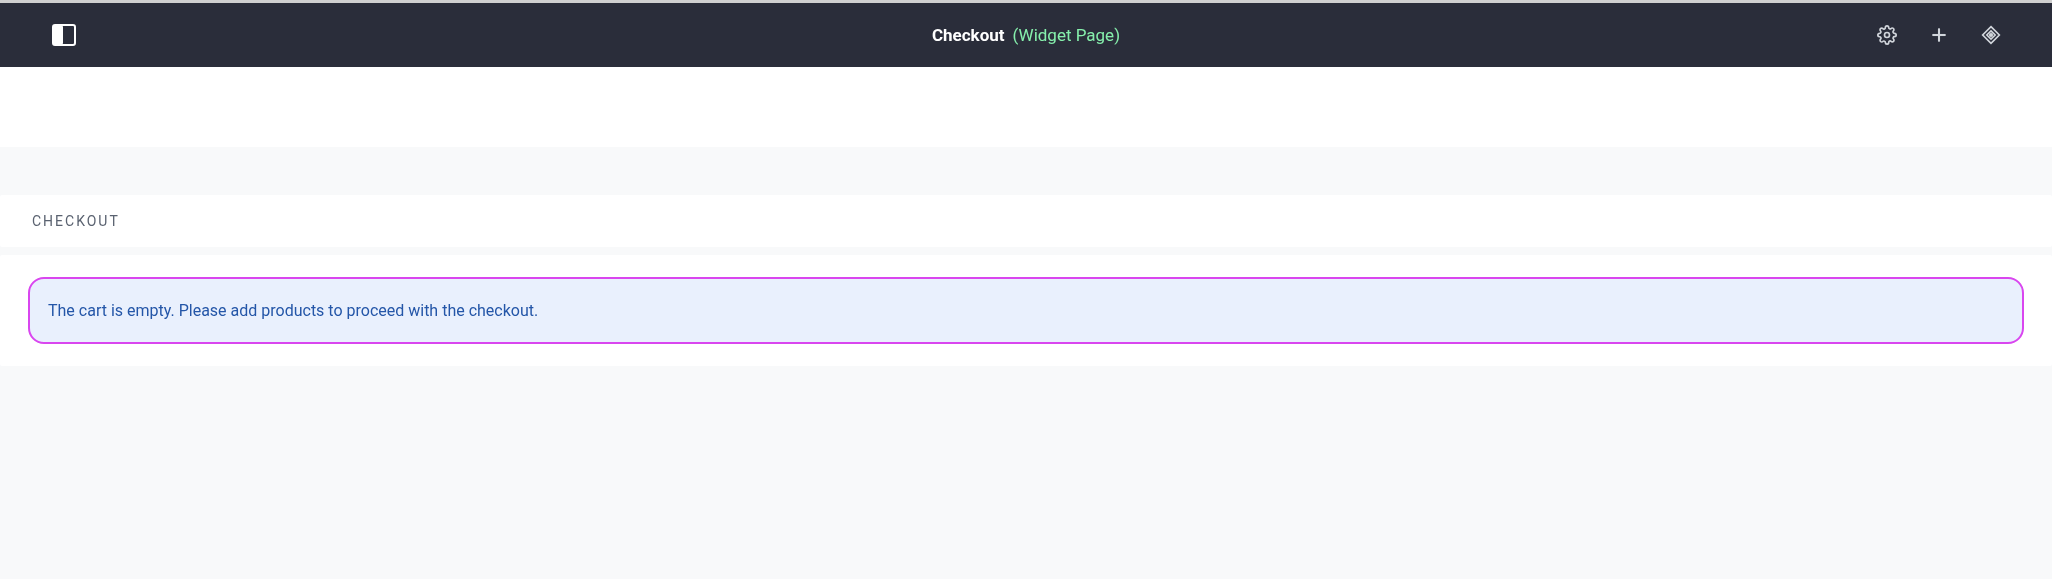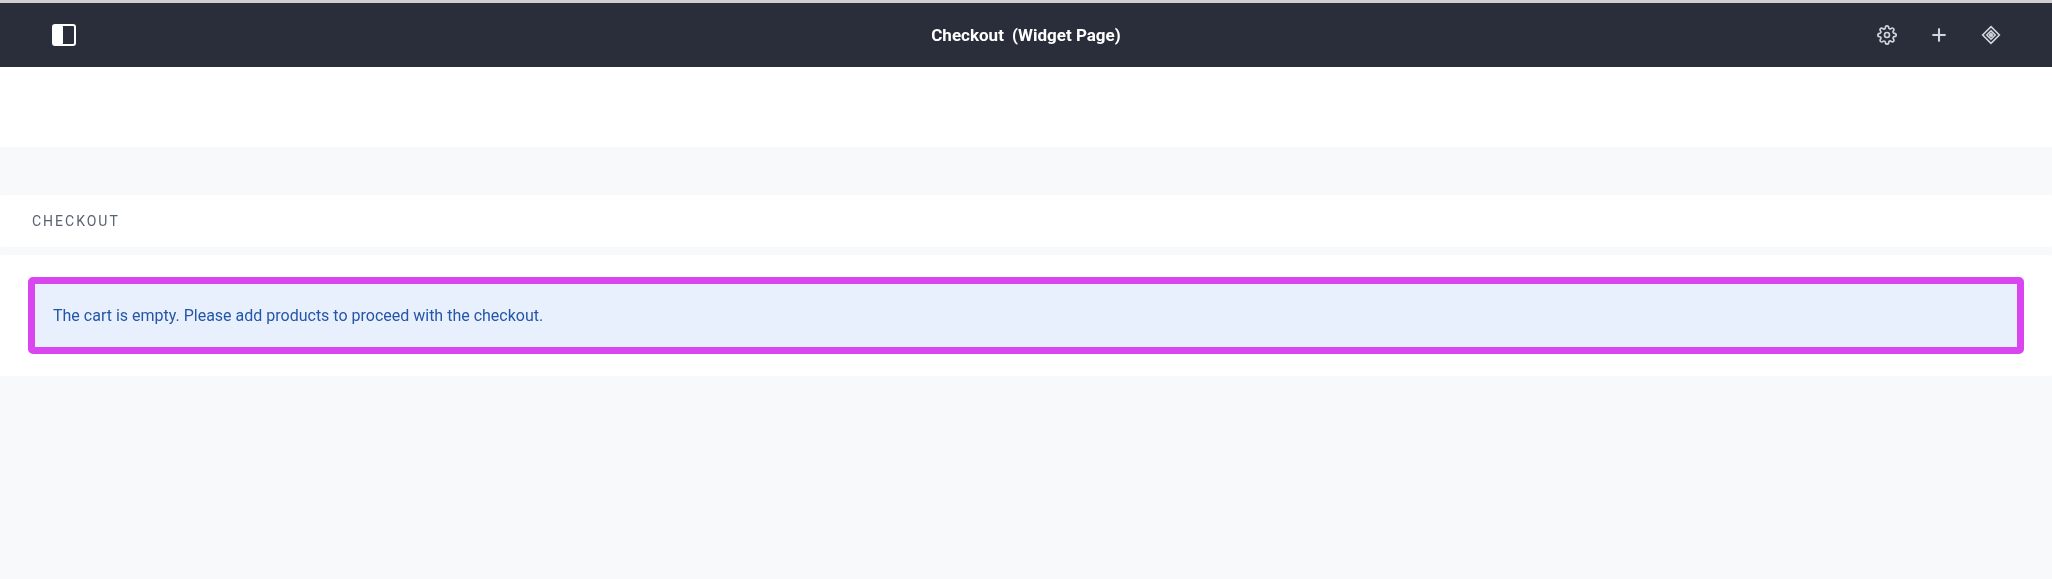--- a/index.html
+++ b/index.html
@@ -50,22 +50,22 @@
       align-items: center;
       gap: 8px;
       color: #ffffff;
       font-size: 17px;
     }
     .page-title-bold {
       font-weight: 700;
       color: #ffffff;
     }
     .page-title-subtitle {
-      color: #ffffff;
-      font-weight: 700;
+      color: #86efac;
+      font-weight: 400;
     }
     .topbar-right {
       display: flex;
       align-items: center;
       gap: 30px;
     }
     .topbar-icon {
       width: 22px;
       height: 22px;
       cursor: pointer;
@@ -100,22 +100,22 @@
       font-weight: 400;
     }
     .checkout-body-card {
       background: #ffffff;
       margin-top: 8px;
       padding: 22px 28px;
       border-radius: 2px;
     }
     .info-alert {
       background: #e9f0fd;
-      border: 7px solid #d946ef;
-      border-radius: 5px;
+      border: 2px solid #d946ef;
+      border-radius: 16px;
       padding: 22px 18px;
       color: #2456a8;
       font-size: 16px;
       font-weight: 400;
     }
   </style>
 </head>
 <body>
 
 <div class="top-divider"></div>

